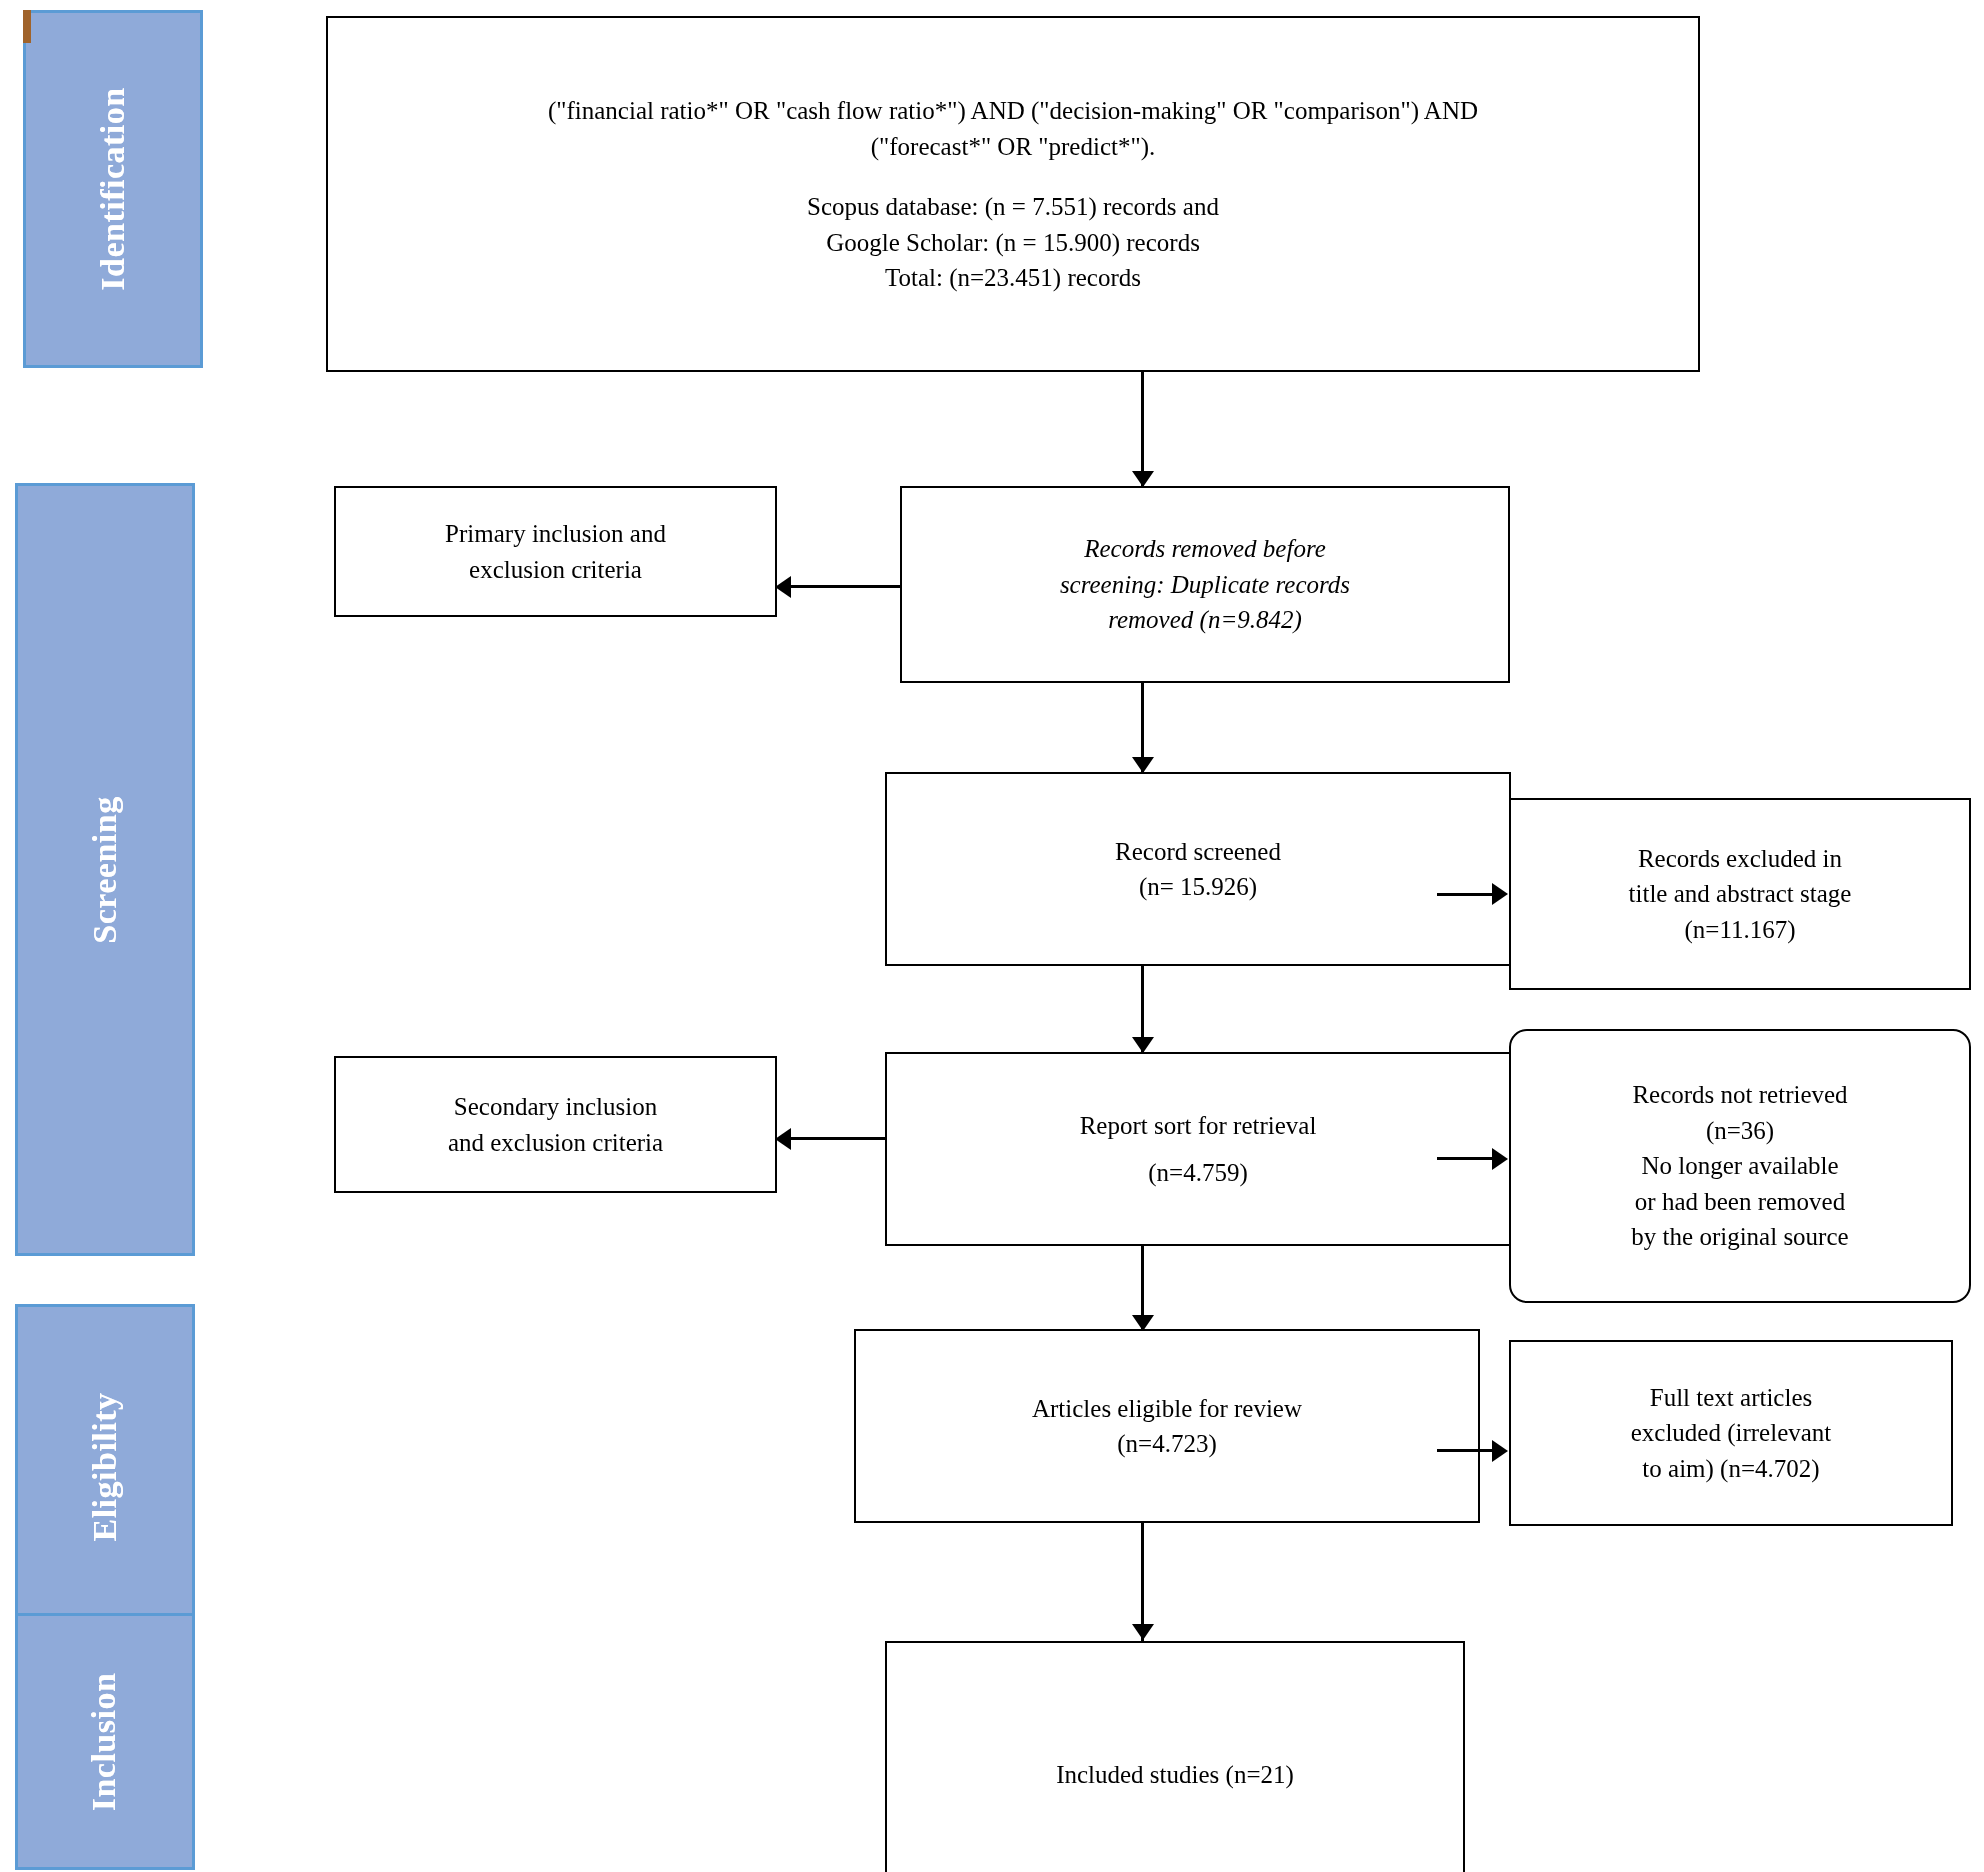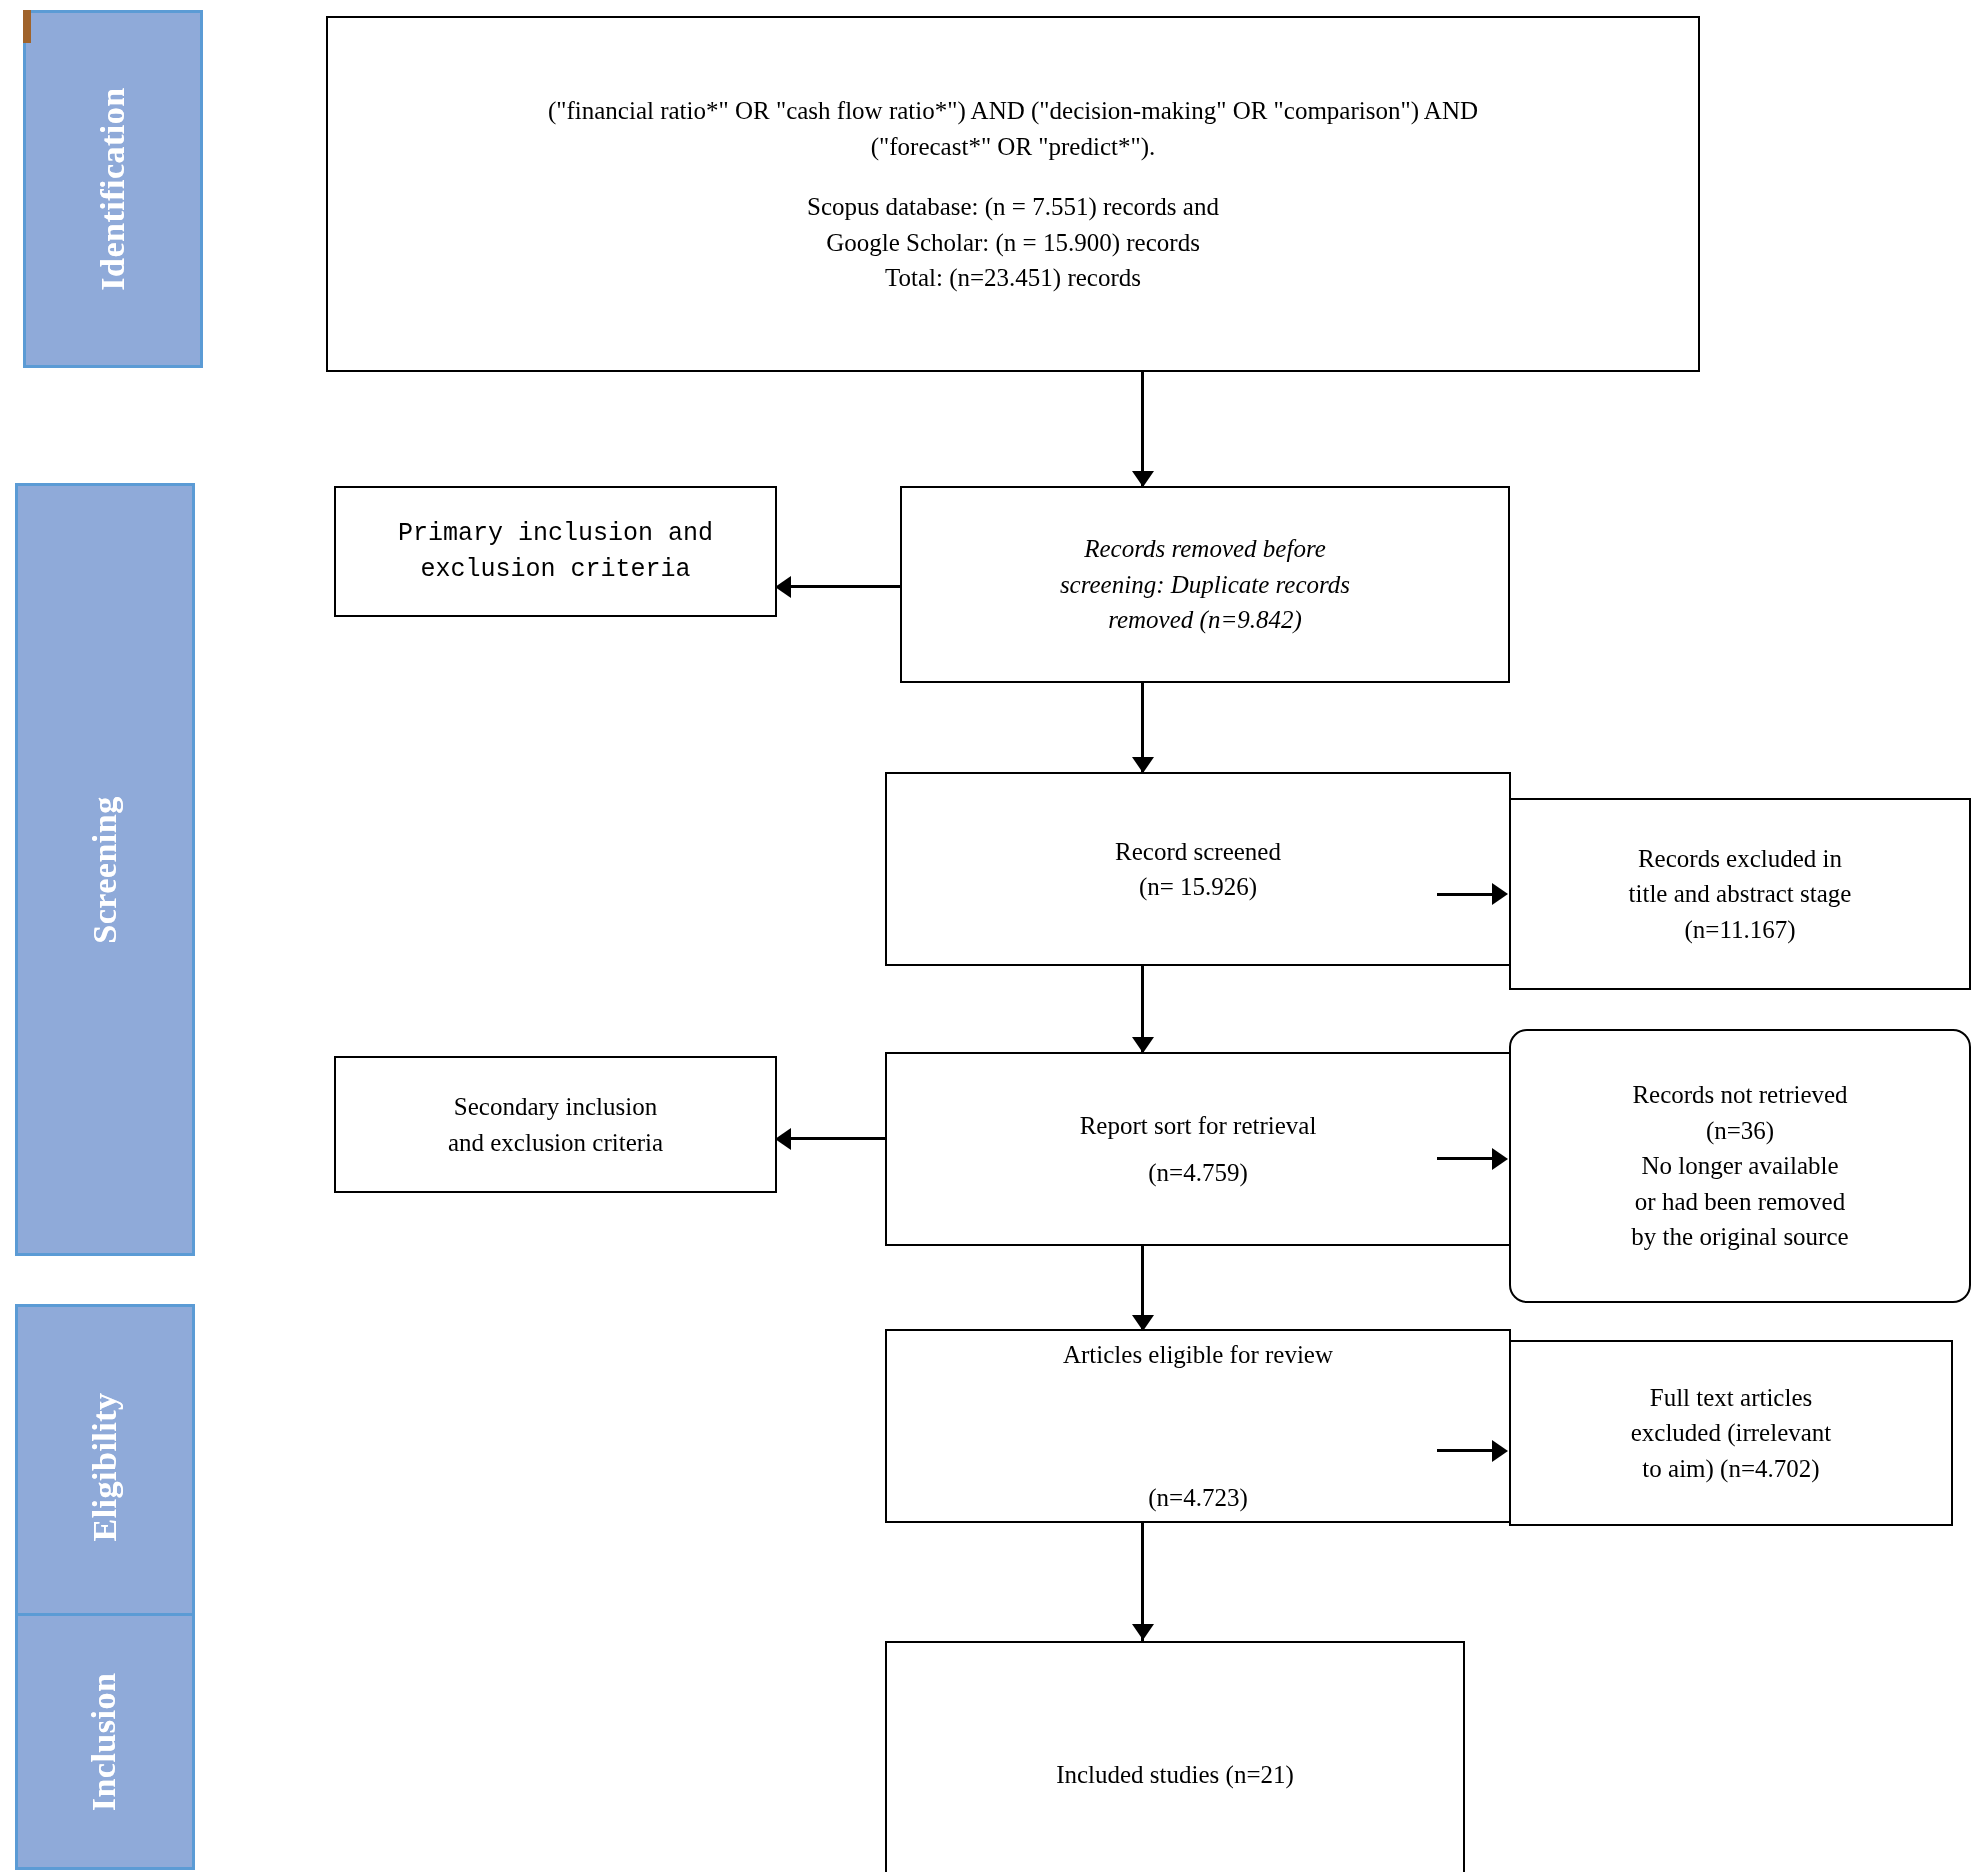--- a/index.html
+++ b/index.html
@@ -94,21 +94,21 @@
   <span class="ln">("forecast*" OR "predict*").</span>
   <span class="gap"></span>
   <span class="ln">Scopus database: (n = 7.551) records and</span>
   <span class="ln">Google Scholar: (n = 15.900) records</span>
   <span class="ln">Total: (n=23.451) records</span>
 </div>
 
 <div class="vline" style="left:1141px;top:372px;height:115px;"></div>
 <div class="arrow-down" style="left:1132px;top:471px;"></div>
 
-<div class="box" style="left:334px;top:486px;width:443px;height:131px;font-family:Liberation Mono, monospace;">
+<div class="box" style="left:334px;top:486px;width:443px;height:131px;">
   <span class="ln">Primary inclusion and</span>
   <span class="ln">exclusion criteria</span>
 </div>
 
 <div class="box" style="left:900px;top:486px;width:610px;height:197px;font-style:italic;">
   <span class="ln">Records removed before</span>
   <span class="ln">screening: Duplicate records</span>
   <span class="ln">removed (n=9.842)</span>
 </div>
 
@@ -157,21 +157,21 @@
 
 <div class="hline" style="left:788px;top:1137px;width:99px;"></div>
 <div class="arrow-left" style="left:775px;top:1128px;"></div>
 
 <div class="hline" style="left:1437px;top:1157px;width:57px;"></div>
 <div class="arrow-right" style="left:1492px;top:1148px;"></div>
 
 <div class="vline" style="left:1141px;top:1246px;height:85px;"></div>
 <div class="arrow-down" style="left:1132px;top:1315px;"></div>
 
-<div class="box" style="left:885px;top:1329px;width:626px;height:194px;justify-content:space-between;">
+<div class="box" style="left:854px;top:1329px;width:626px;height:194px;">
   <span class="ln">Articles eligible for review</span>
   <span class="ln">(n=4.723)</span>
 </div>
 
 <div class="box" style="left:1509px;top:1340px;width:444px;height:186px;align-items:center;">
   <span class="ln">Full text articles</span>
   <span class="ln">excluded (irrelevant</span>
   <span class="ln">to aim) (n=4.702)</span>
 </div>
 

